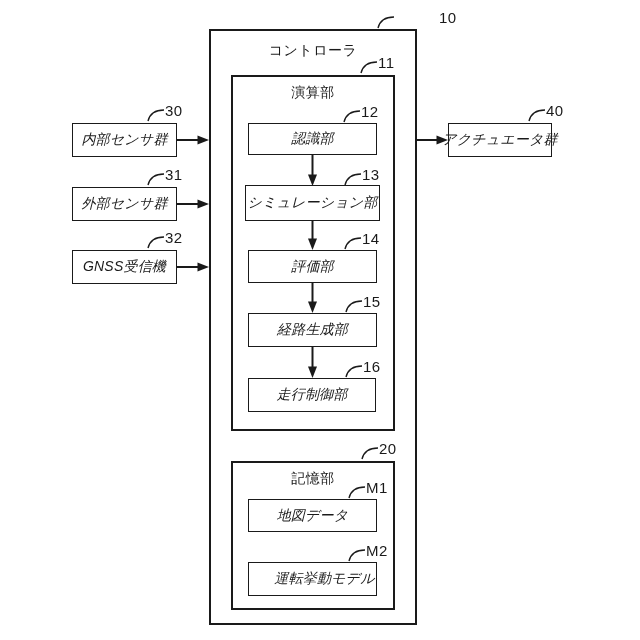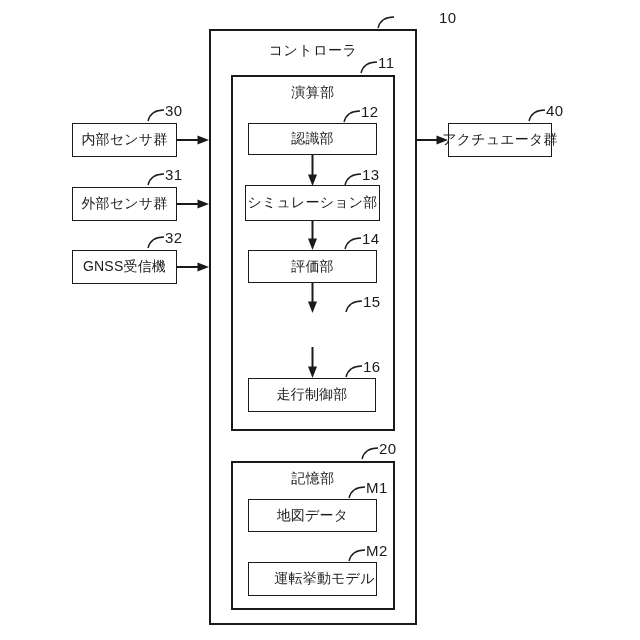--- a/index.html
+++ b/index.html
@@ -5,21 +5,21 @@
   html,body{margin:0;padding:0;background:#ffffff;}
   .canvas{
     position:relative;width:640px;height:640px;background:#ffffff;
     font-family:"Liberation Sans",sans-serif;color:#1a1a1a;overflow:hidden;
   }
   .box{
     position:absolute;background:transparent;border:2px solid #1a1a1a;
     box-sizing:border-box;
   }
   .box.small{
-    border-width:1.6px;display:flex;align-items:center;justify-content:center;
+    border-width:1.6px;display:flex;align-items:center;justify-content:center;font-style:italic;
   }
   .lbl{font-size:14px;white-space:nowrap;letter-spacing:0.2px;}
   .title{
     position:absolute;left:0;right:0;text-align:center;font-size:14px;
     letter-spacing:0.5px;white-space:nowrap;
   }
   .ref{
     position:absolute;font-size:15px;letter-spacing:0.5px;white-space:nowrap;
   }
   svg.overlay{position:absolute;left:0;top:0;pointer-events:none;}
@@ -46,20 +46,23 @@
   </div>
 
   <div class="box small" style="left:248px;top:250px;width:129px;height:33px;">
     <span class="lbl">評価部</span>
   </div>
 
   <div class="box small" style="left:245px;top:185px;width:135px;height:36px;">
     <span class="lbl">シミュレーション部</span>
   </div>
 
+  <div class="box small" style="left:248px;top:313px;width:129px;height:34px;">
+    <span class="lbl">経路生成部</span>
+  </div>
 
   <div class="box small" style="left:248px;top:378px;width:128px;height:34px;">
     <span class="lbl">走行制御部</span>
   </div>
 
   <div class="box small" style="left:248px;top:499px;width:129px;height:33px;">
     <span class="lbl">地図データ</span>
   </div>
 
   <div class="box small" style="left:248px;top:562px;width:129px;height:34px;padding-left:24px;">

